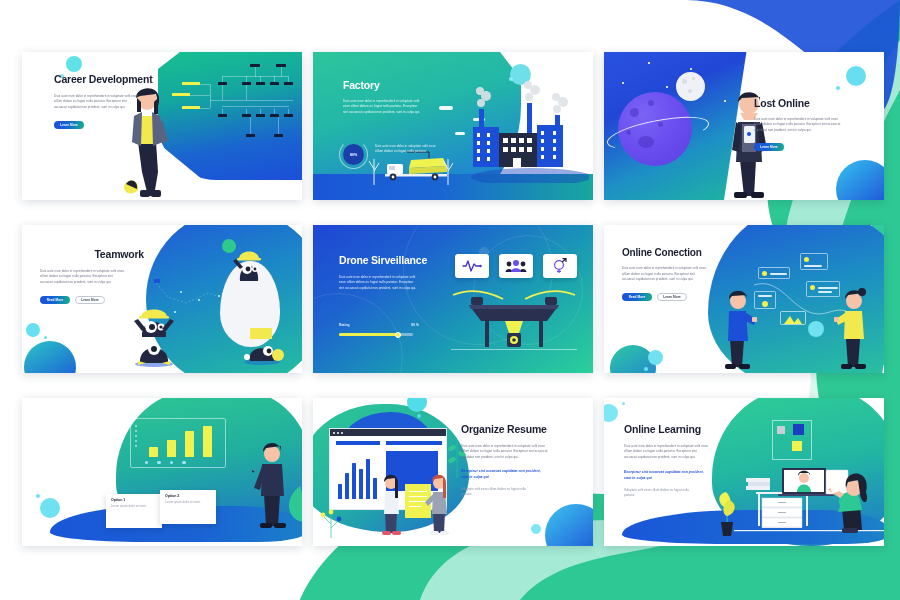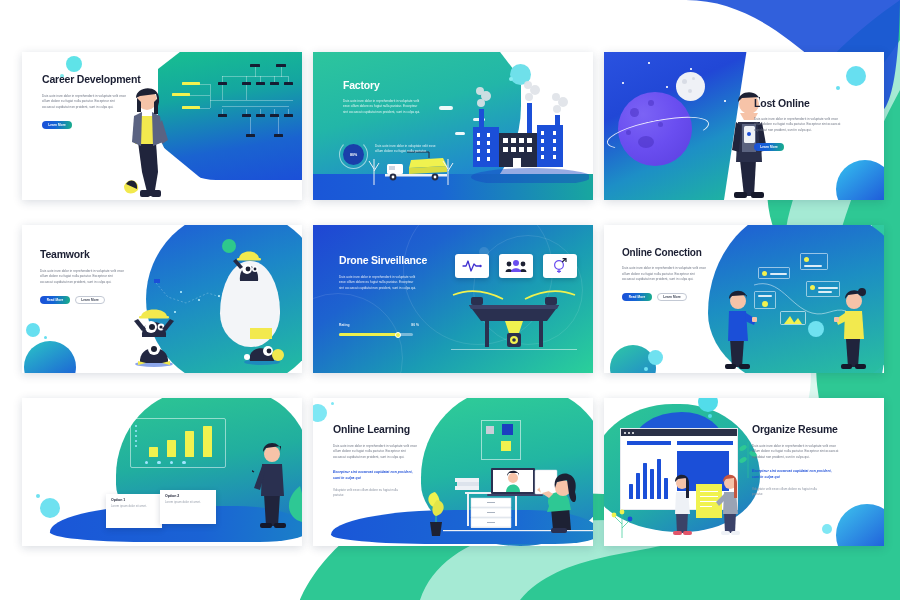--- a/index.html
+++ b/index.html
@@ -279,21 +279,21 @@
         <path d="M42 44 L34 40 L35 74 L45 70 Z" fill="#5b6382"></path>
         <path d="M44 48 L50 68 L44 72 L40 54 Z" fill="#5b6382"></path>
         <circle cx="29" cy="28" r="10" fill="#f6c3a8"></circle>
         <path d="M18 26 C18 14 40 12 41 26 L41 34 L38 22 L22 24 Z" fill="#1d2134"></path>
         <path d="M19 26 L19 40 L23 40 L23 30 Z" fill="#1d2134"></path>
         <path d="M40 26 L40 42 L36 42 L36 30 Z" fill="#1d2134"></path>
         <path d="M6 114 C10 104 22 108 20 118 C14 124 6 122 6 114 Z" fill="#f2e94e"></path>
         <path d="M8 112 C12 106 20 108 19 117 Z" fill="#1d2134"></path>
       </svg>
 
-      <div class="txt" style="left:20px;top:22px;width:100px;">
+      <div class="txt" style="left:32px;top:22px;width:100px;">
         <div class="s-title" style="font-size:10.5px;">Career Development</div>
         <div class="s-body" style="margin-top:8px;width:84px;">Duis aute irure dolor in reprehenderit in voluptate velit esse cillum dolore eu fugiat nulla pariatur. Excepteur sint occaecat cupidatat non proident, sunt in culpa qui.</div>
         <div class="btn" style="margin-top:11px;">Learn More</div>
       </div>
     </div>
   </div>
 
   <div class="slide">
     <div class="slide-inner">
       <div class="c2-bg"></div>
@@ -487,21 +487,21 @@
         <ellipse cx="22" cy="31" rx="18" ry="3" fill="#1b4fd8" opacity=".4"></ellipse>
         <path d="M10 30 C6 14 34 12 34 30 Z" fill="#232842"></path>
         <circle cx="28" cy="20" r="5" fill="#fff"></circle>
           <circle cx="29" cy="20" r="2.4" fill="#1d2134"></circle>
         <circle cx="38" cy="24" r="6" fill="#f2e94e"></circle>
         <circle cx="7" cy="26" r="3" fill="#fff"></circle>
       </svg>
       <div style="position:absolute;right:30px;bottom:34px;width:22px;height:11px;border:1px solid #f2e94e;background:#f2e94e;"></div>
 
       <div class="txt" style="left:18px;top:24px;width:104px;">
-        <div class="s-title" style="font-size:10.5px;">Teamwork</div>
+        <div class="s-title" style="font-size:10.5px;text-align:right;">Teamwork</div>
         <div class="s-body" style="margin-top:8px;width:84px;">Duis aute irure dolor in reprehenderit in voluptate velit esse cillum dolore eu fugiat nulla pariatur. Excepteur sint occaecat cupidatat non proident, sunt in culpa qui.</div>
         <div style="display:flex;gap:5px;margin-top:11px;">
           <div class="btn">Read More</div>
           <div class="btn ghost">Learn More</div>
         </div>
       </div>
     </div>
   </div>
 
   <div class="slide">
@@ -687,20 +687,95 @@
 
       <div class="opt-card" style="left:84px;bottom:18px;">
         <div class="opt-title">Option 1</div>
         <div class="opt-body">Lorem ipsum dolor sit amet.</div>
       </div>
       <div class="opt-card" style="left:138px;bottom:22px;">
         <div class="opt-title">Option 2</div>
         <div class="opt-body">Lorem ipsum dolor sit amet.</div>
       </div>
 
+    </div>
+  </div>
+
+  <div class="slide">
+    <div class="slide-inner">
+      <div class="c9-blob"></div>
+      <div class="c9-blue"></div>
+      <div class="c9-bub1"></div>
+      <div class="c9-bub2"></div>
+      <div class="c9-corner"></div>
+      <div class="c9-bub3"></div>
+
+      <div class="browser">
+        <div class="b-bar">
+          <div class="b-dot" style="left:3px;"></div>
+          <div class="b-dot" style="left:7px;"></div>
+          <div class="b-dot" style="left:11px;"></div>
+        </div>
+        <div style="position:absolute;left:6px;top:12px;width:44px;height:4px;background:#1b4fd8;"></div>
+        <div style="position:absolute;left:56px;top:12px;width:56px;height:4px;background:#1b4fd8;"></div>
+        <div style="position:absolute;left:56px;top:22px;width:52px;height:40px;background:#1b4fd8;"></div>
+        <div style="position:absolute;left:8px;bottom:10px;width:42px;height:42px;">
+          <div class="rbar" style="left:0;width:4px;height:36%;"></div>
+          <div class="rbar" style="left:7px;width:4px;height:62%;"></div>
+          <div class="rbar" style="left:14px;width:4px;height:86%;"></div>
+          <div class="rbar" style="left:21px;width:4px;height:72%;"></div>
+          <div class="rbar" style="left:28px;width:4px;height:96%;"></div>
+          <div class="rbar" style="left:35px;width:4px;height:50%;"></div>
+        </div>
+      </div>
+
+      <div style="position:absolute;left:92px;bottom:28px;width:26px;height:34px;background:#f0f24f;">
+        <div style="position:absolute;left:4px;top:7px;width:18px;height:1.4px;background:#fff;"></div>
+        <div style="position:absolute;left:4px;top:12px;width:18px;height:1.4px;background:#fff;"></div>
+        <div style="position:absolute;left:4px;top:17px;width:18px;height:1.4px;background:#fff;"></div>
+        <div style="position:absolute;left:4px;top:22px;width:12px;height:1.4px;background:#fff;"></div>
+      </div>
+
+      <svg style="position:absolute;left:64px;bottom:10px;width:28px;height:68px;" viewBox="0 0 28 68">
+        <path d="M9 65 L8 44 L20 44 L19 65 Z" fill="#3b4268"></path>
+        <rect x="5" y="63" width="9" height="4" rx="2" fill="#e2556a"></rect>
+        <rect x="15" y="63" width="9" height="4" rx="2" fill="#e2556a"></rect>
+        <path d="M8 24 L20 24 L22 46 L7 46 Z" fill="#eef1f6"></path>
+        <circle cx="14" cy="15" r="6" fill="#f6c3a8"></circle>
+        <path d="M7 14 C7 4 22 4 21 16 L21 30 L18 30 L18 10 L10 11 Z" fill="#1d2134"></path>
+      </svg>
+      <svg style="position:absolute;left:112px;bottom:10px;width:28px;height:68px;" viewBox="0 0 28 68">
+        <path d="M9 65 L8 44 L20 44 L19 65 Z" fill="#3b4268"></path>
+        <rect x="5" y="63" width="9" height="4" rx="2" fill="#eef1f6"></rect>
+        <rect x="15" y="63" width="9" height="4" rx="2" fill="#eef1f6"></rect>
+        <path d="M8 24 L20 24 L22 46 L7 46 Z" fill="#9aa3b4"></path>
+        <path d="M8 26 L0 34 L3 38 L10 31 Z" fill="#9aa3b4"></path>
+        <circle cx="14" cy="15" r="6" fill="#f6c3a8"></circle>
+        <path d="M7 14 C7 4 22 4 21 16 L21 30 L18 30 L18 10 L10 11 Z" fill="#c4563f"></path>
+      </svg>
+
+      <svg style="position:absolute;left:134px;top:40px;width:20px;height:40px;" viewBox="0 0 20 40">
+        <path d="M10 40 L10 4" stroke="#2ec894" stroke-width=".6"></path>
+        <ellipse cx="5" cy="10" rx="4" ry="2.4" fill="#2ec894" transform="rotate(-30 5 10)"></ellipse>
+        <ellipse cx="15" cy="16" rx="4" ry="2.4" fill="#2ec894" transform="rotate(30 15 16)"></ellipse>
+        <ellipse cx="5" cy="22" rx="4" ry="2.4" fill="#2ec894" transform="rotate(-30 5 22)"></ellipse>
+      </svg>
+      <svg style="position:absolute;left:6px;bottom:8px;width:26px;height:34px;" viewBox="0 0 26 34">
+        <path d="M12 34 L12 10 M12 20 L4 12 M12 24 L20 16" stroke="#2ec894" stroke-width=".7" fill="none"></path>
+        <circle cx="4" cy="11" r="2.4" fill="#f0f24f"></circle>
+        <circle cx="20" cy="15" r="2.4" fill="#1b4fd8"></circle>
+        <circle cx="12" cy="8" r="2.4" fill="#f0f24f"></circle>
+      </svg>
+
+      <div class="txt" style="left:148px;top:26px;width:116px;">
+        <div class="s-title" style="font-size:10.5px;">Organize Resume</div>
+        <div class="s-body" style="margin-top:8px;width:90px;">Duis aute irure dolor in reprehenderit in voluptate velit esse cillum dolore eu fugiat nulla pariatur. Excepteur sint occaecat cupidatat non proident, sunt in culpa qui.</div>
+        <div class="s-quote" style="margin-top:9px;width:86px;">Excepteur sint occaecat cupidatat non proident, sunt in culpa qui</div>
+        <div class="s-subbody" style="margin-top:6px;width:76px;">Voluptate velit esse cillum dolore eu fugiat nulla pariatur.</div>
+      </div>
     </div>
   </div>
 
   <div class="slide">
     <div class="slide-inner">
       <div class="c8-blob"></div>
       <div class="c8-bot"></div>
       <div class="c8-bub"></div>
       <div class="c8-bub2"></div>
 
@@ -750,88 +825,13 @@
 
       <div class="txt" style="left:20px;top:26px;width:104px;">
         <div class="s-title" style="font-size:10.5px;">Online Learning</div>
         <div class="s-body" style="margin-top:8px;width:86px;">Duis aute irure dolor in reprehenderit in voluptate velit esse cillum dolore eu fugiat nulla pariatur. Excepteur sint occaecat cupidatat non proident, sunt in culpa qui.</div>
         <div class="s-quote" style="margin-top:10px;width:82px;">Excepteur sint occaecat cupidatat non proident, sunt in culpa qui</div>
         <div class="s-subbody" style="margin-top:6px;width:74px;">Voluptate velit esse cillum dolore eu fugiat nulla pariatur.</div>
       </div>
     </div>
   </div>
 
-  <div class="slide">
-    <div class="slide-inner">
-      <div class="c9-blob"></div>
-      <div class="c9-blue"></div>
-      <div class="c9-bub1"></div>
-      <div class="c9-bub2"></div>
-      <div class="c9-corner"></div>
-      <div class="c9-bub3"></div>
-
-      <div class="browser">
-        <div class="b-bar">
-          <div class="b-dot" style="left:3px;"></div>
-          <div class="b-dot" style="left:7px;"></div>
-          <div class="b-dot" style="left:11px;"></div>
-        </div>
-        <div style="position:absolute;left:6px;top:12px;width:44px;height:4px;background:#1b4fd8;"></div>
-        <div style="position:absolute;left:56px;top:12px;width:56px;height:4px;background:#1b4fd8;"></div>
-        <div style="position:absolute;left:56px;top:22px;width:52px;height:40px;background:#1b4fd8;"></div>
-        <div style="position:absolute;left:8px;bottom:10px;width:42px;height:42px;">
-          <div class="rbar" style="left:0;width:4px;height:36%;"></div>
-          <div class="rbar" style="left:7px;width:4px;height:62%;"></div>
-          <div class="rbar" style="left:14px;width:4px;height:86%;"></div>
-          <div class="rbar" style="left:21px;width:4px;height:72%;"></div>
-          <div class="rbar" style="left:28px;width:4px;height:96%;"></div>
-          <div class="rbar" style="left:35px;width:4px;height:50%;"></div>
-        </div>
-      </div>
-
-      <div style="position:absolute;left:92px;bottom:28px;width:26px;height:34px;background:#f0f24f;">
-        <div style="position:absolute;left:4px;top:7px;width:18px;height:1.4px;background:#fff;"></div>
-        <div style="position:absolute;left:4px;top:12px;width:18px;height:1.4px;background:#fff;"></div>
-        <div style="position:absolute;left:4px;top:17px;width:18px;height:1.4px;background:#fff;"></div>
-        <div style="position:absolute;left:4px;top:22px;width:12px;height:1.4px;background:#fff;"></div>
-      </div>
-
-      <svg style="position:absolute;left:64px;bottom:10px;width:28px;height:68px;" viewBox="0 0 28 68">
-        <path d="M9 65 L8 44 L20 44 L19 65 Z" fill="#3b4268"></path>
-        <rect x="5" y="63" width="9" height="4" rx="2" fill="#e2556a"></rect>
-        <rect x="15" y="63" width="9" height="4" rx="2" fill="#e2556a"></rect>
-        <path d="M8 24 L20 24 L22 46 L7 46 Z" fill="#eef1f6"></path>
-        <circle cx="14" cy="15" r="6" fill="#f6c3a8"></circle>
-        <path d="M7 14 C7 4 22 4 21 16 L21 30 L18 30 L18 10 L10 11 Z" fill="#1d2134"></path>
-      </svg>
-      <svg style="position:absolute;left:112px;bottom:10px;width:28px;height:68px;" viewBox="0 0 28 68">
-        <path d="M9 65 L8 44 L20 44 L19 65 Z" fill="#3b4268"></path>
-        <rect x="5" y="63" width="9" height="4" rx="2" fill="#eef1f6"></rect>
-        <rect x="15" y="63" width="9" height="4" rx="2" fill="#eef1f6"></rect>
-        <path d="M8 24 L20 24 L22 46 L7 46 Z" fill="#9aa3b4"></path>
-        <path d="M8 26 L0 34 L3 38 L10 31 Z" fill="#9aa3b4"></path>
-        <circle cx="14" cy="15" r="6" fill="#f6c3a8"></circle>
-        <path d="M7 14 C7 4 22 4 21 16 L21 30 L18 30 L18 10 L10 11 Z" fill="#c4563f"></path>
-      </svg>
-
-      <svg style="position:absolute;left:134px;top:40px;width:20px;height:40px;" viewBox="0 0 20 40">
-        <path d="M10 40 L10 4" stroke="#2ec894" stroke-width=".6"></path>
-        <ellipse cx="5" cy="10" rx="4" ry="2.4" fill="#2ec894" transform="rotate(-30 5 10)"></ellipse>
-        <ellipse cx="15" cy="16" rx="4" ry="2.4" fill="#2ec894" transform="rotate(30 15 16)"></ellipse>
-        <ellipse cx="5" cy="22" rx="4" ry="2.4" fill="#2ec894" transform="rotate(-30 5 22)"></ellipse>
-      </svg>
-      <svg style="position:absolute;left:6px;bottom:8px;width:26px;height:34px;" viewBox="0 0 26 34">
-        <path d="M12 34 L12 10 M12 20 L4 12 M12 24 L20 16" stroke="#2ec894" stroke-width=".7" fill="none"></path>
-        <circle cx="4" cy="11" r="2.4" fill="#f0f24f"></circle>
-        <circle cx="20" cy="15" r="2.4" fill="#1b4fd8"></circle>
-        <circle cx="12" cy="8" r="2.4" fill="#f0f24f"></circle>
-      </svg>
-
-      <div class="txt" style="left:148px;top:26px;width:116px;">
-        <div class="s-title" style="font-size:10.5px;">Organize Resume</div>
-        <div class="s-body" style="margin-top:8px;width:90px;">Duis aute irure dolor in reprehenderit in voluptate velit esse cillum dolore eu fugiat nulla pariatur. Excepteur sint occaecat cupidatat non proident, sunt in culpa qui.</div>
-        <div class="s-quote" style="margin-top:9px;width:86px;">Excepteur sint occaecat cupidatat non proident, sunt in culpa qui</div>
-        <div class="s-subbody" style="margin-top:6px;width:76px;">Voluptate velit esse cillum dolore eu fugiat nulla pariatur.</div>
-      </div>
-    </div>
-  </div>
-
 </div>
 
 </body></html>

